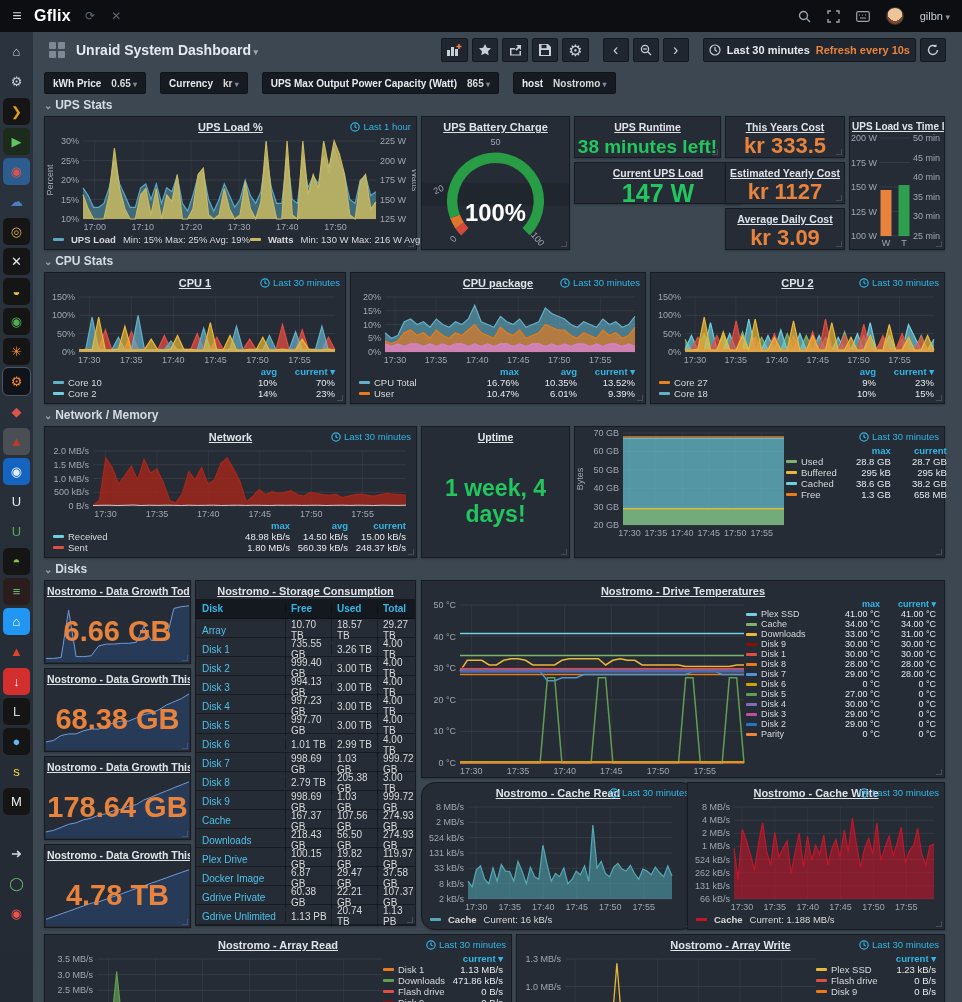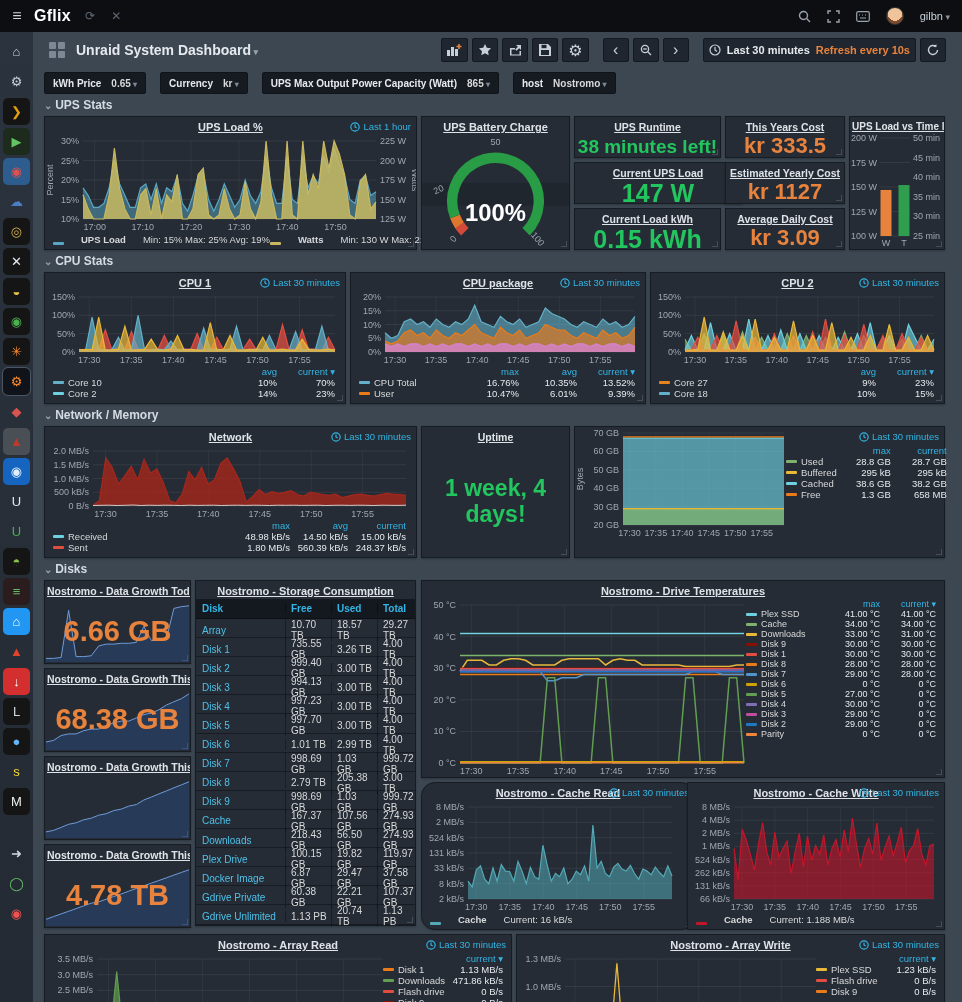--- a/index.html
+++ b/index.html
@@ -46,25 +46,25 @@
   .panel:after{content:"";position:absolute;right:2px;bottom:2px;width:5px;height:5px;border-right:1px solid #5a6572;border-bottom:1px solid #5a6572;opacity:.6;}
   .ptitle{text-align:center;color:#dfe3e8;font-size:11px;font-weight:700;padding:4px 2px 2px;flex:0 0 auto;white-space:nowrap;overflow:hidden;cursor:pointer;text-decoration:underline;}
   .statp .ptitle{font-size:10.5px;}
   .tbadge{position:absolute;right:5px;top:4px;color:#33b5e5;font-size:9.5px;display:flex;align-items:center;gap:3px;cursor:pointer;}
   .chart{flex:1 1 auto;position:relative;min-height:0;}
   .chart svg{position:absolute;left:0;top:0;}
   .tick{fill:#9fa7b3;font-size:9px;font-family:"Liberation Sans",sans-serif;}
   .axlab{fill:#9fa7b3;font-size:9px;font-family:"Liberation Sans",sans-serif;}
   
   .legend-inline{flex:0 0 auto;display:flex;justify-content:space-between;padding:1px 8px 4px;font-size:9.5px;color:#d8d9da;}
-  .li-item{display:flex;align-items:flex-end;gap:17px;white-space:nowrap;}
+  .li-item{display:flex;align-items:center;gap:7px;white-space:nowrap;}
   .sw{display:inline-block;width:11px;height:3px;border-radius:1px;flex:0 0 auto;}
   .li-name{font-weight:700;}
   .lgrid{display:grid;font-size:9.5px;color:#d8d9da;align-content:start;}
-  .lg-h{color:#33b5e5;font-weight:400;text-align:right;padding:0 2px;cursor:pointer;}
+  .lg-h{color:#33b5e5;font-weight:700;text-align:right;padding:0 2px;cursor:pointer;}
   .lg-v{text-align:right;padding:0 2px;color:#e6e9ed;}
   .lg-n{display:flex;align-items:center;gap:4px;white-space:nowrap;cursor:pointer;}
   .legend-bottom{flex:0 0 auto;padding:0 8px 4px;}
   .legend-right{position:absolute;z-index:5;}
   
   .statval{flex:1;display:flex;align-items:center;justify-content:center;font-weight:700;color:#22c55e;line-height:1;z-index:2;}
   .v-white-lg{font-size:19px;}
   .v-white-xl{font-size:25px;}
   .v-orange{color:#e8833e;}
   .v-cost{font-size:22px;}
@@ -341,24 +341,20 @@
       </div>
   </div>
   <div class="panel statp" id="p-runtime">
     <div class="ptitle">UPS Runtime</div>
     <div class="statval v-white-lg">38 minutes left!</div>
   </div>
   <div class="panel statp" id="p-upsload">
     <div class="ptitle">Current UPS Load</div>
     <div class="statval v-white-xl">147 W</div>
   </div>
-  <div class="panel statp" id="p-kwh">
-    <div class="ptitle">Current Load kWh</div>
-    <div class="statval v-white-xl">0.15 kWh</div>
-  </div>
   <div class="panel statp" id="p-yearcost">
     <div class="ptitle">This Years Cost</div>
     <div class="statval v-orange v-cost">kr  333.5</div>
   </div>
   <div class="panel statp" id="p-estcost">
     <div class="ptitle">Estimated Yearly Cost</div>
     <div class="statval v-orange v-cost">kr  1127</div>
   </div>
   <div class="panel statp" id="p-dailycost">
     <div class="ptitle">Average Daily Cost</div>
@@ -727,20 +723,21 @@
           <path d="M0.0 55.0L7.5 53.4L15.1 48.5L22.6 46.9L30.1 46.9L37.6 43.7L45.2 42.1L52.7 42.1L60.2 38.9L67.7 35.7L75.3 34.1L82.8 34.1L90.3 30.9L97.8 27.6L105.4 26.0L112.9 22.8L120.4 18.0L127.9 14.8L135.5 11.6L143.0 6.8" fill="none" stroke="#6f9bd8" stroke-width="1"></path>
         </svg></div>
     <div class="statval v-orange v-growth">68.38 GB</div>
   </div>
   <div class="panel statp growth" id="p-month">
     <div class="ptitle">Nostromo - Data Growth This Month</div>
     <div class="spark"><svg width="143" height="63">
           <path d="M0.0 56.9L7.5 55.4L15.1 52.4L22.6 49.3L30.1 47.8L37.6 44.8L45.2 43.2L52.7 40.2L60.2 38.7L67.7 35.6L75.3 34.1L82.8 31.1L90.3 29.6L97.8 25.0L105.4 22.0L112.9 18.9L120.4 15.9L127.9 12.8L135.5 9.8L143.0 6.8L143 63L0 63Z" fill="rgba(50,116,217,0.22)" stroke="none"></path>
           <path d="M0.0 56.9L7.5 55.4L15.1 52.4L22.6 49.3L30.1 47.8L37.6 44.8L45.2 43.2L52.7 40.2L60.2 38.7L67.7 35.6L75.3 34.1L82.8 31.1L90.3 29.6L97.8 25.0L105.4 22.0L112.9 18.9L120.4 15.9L127.9 12.8L135.5 9.8L143.0 6.8" fill="none" stroke="#6f9bd8" stroke-width="1"></path>
         </svg></div>
+    <div class="statval v-orange v-growth">178.64 GB</div>
   </div>
   <div class="panel statp growth" id="p-year">
     <div class="ptitle">Nostromo - Data Growth This Year</div>
     <div class="spark"><svg width="143" height="63">
           <path d="M0.0 56.3L7.5 53.6L15.1 50.9L22.6 48.3L30.1 45.6L37.6 42.9L45.2 40.2L52.7 38.9L60.2 36.2L67.7 33.5L75.3 30.9L82.8 28.2L90.3 25.5L97.8 22.8L105.4 20.1L112.9 17.5L120.4 14.8L127.9 12.1L135.5 9.4L143.0 6.8L143 63L0 63Z" fill="rgba(50,116,217,0.22)" stroke="none"></path>
           <path d="M0.0 56.3L7.5 53.6L15.1 50.9L22.6 48.3L30.1 45.6L37.6 42.9L45.2 40.2L52.7 38.9L60.2 36.2L67.7 33.5L75.3 30.9L82.8 28.2L90.3 25.5L97.8 22.8L105.4 20.1L112.9 17.5L120.4 14.8L127.9 12.1L135.5 9.4L143.0 6.8" fill="none" stroke="#6f9bd8" stroke-width="1"></path>
         </svg></div>
     <div class="statval v-orange v-growth">4.78 TB</div>
   </div>
 

